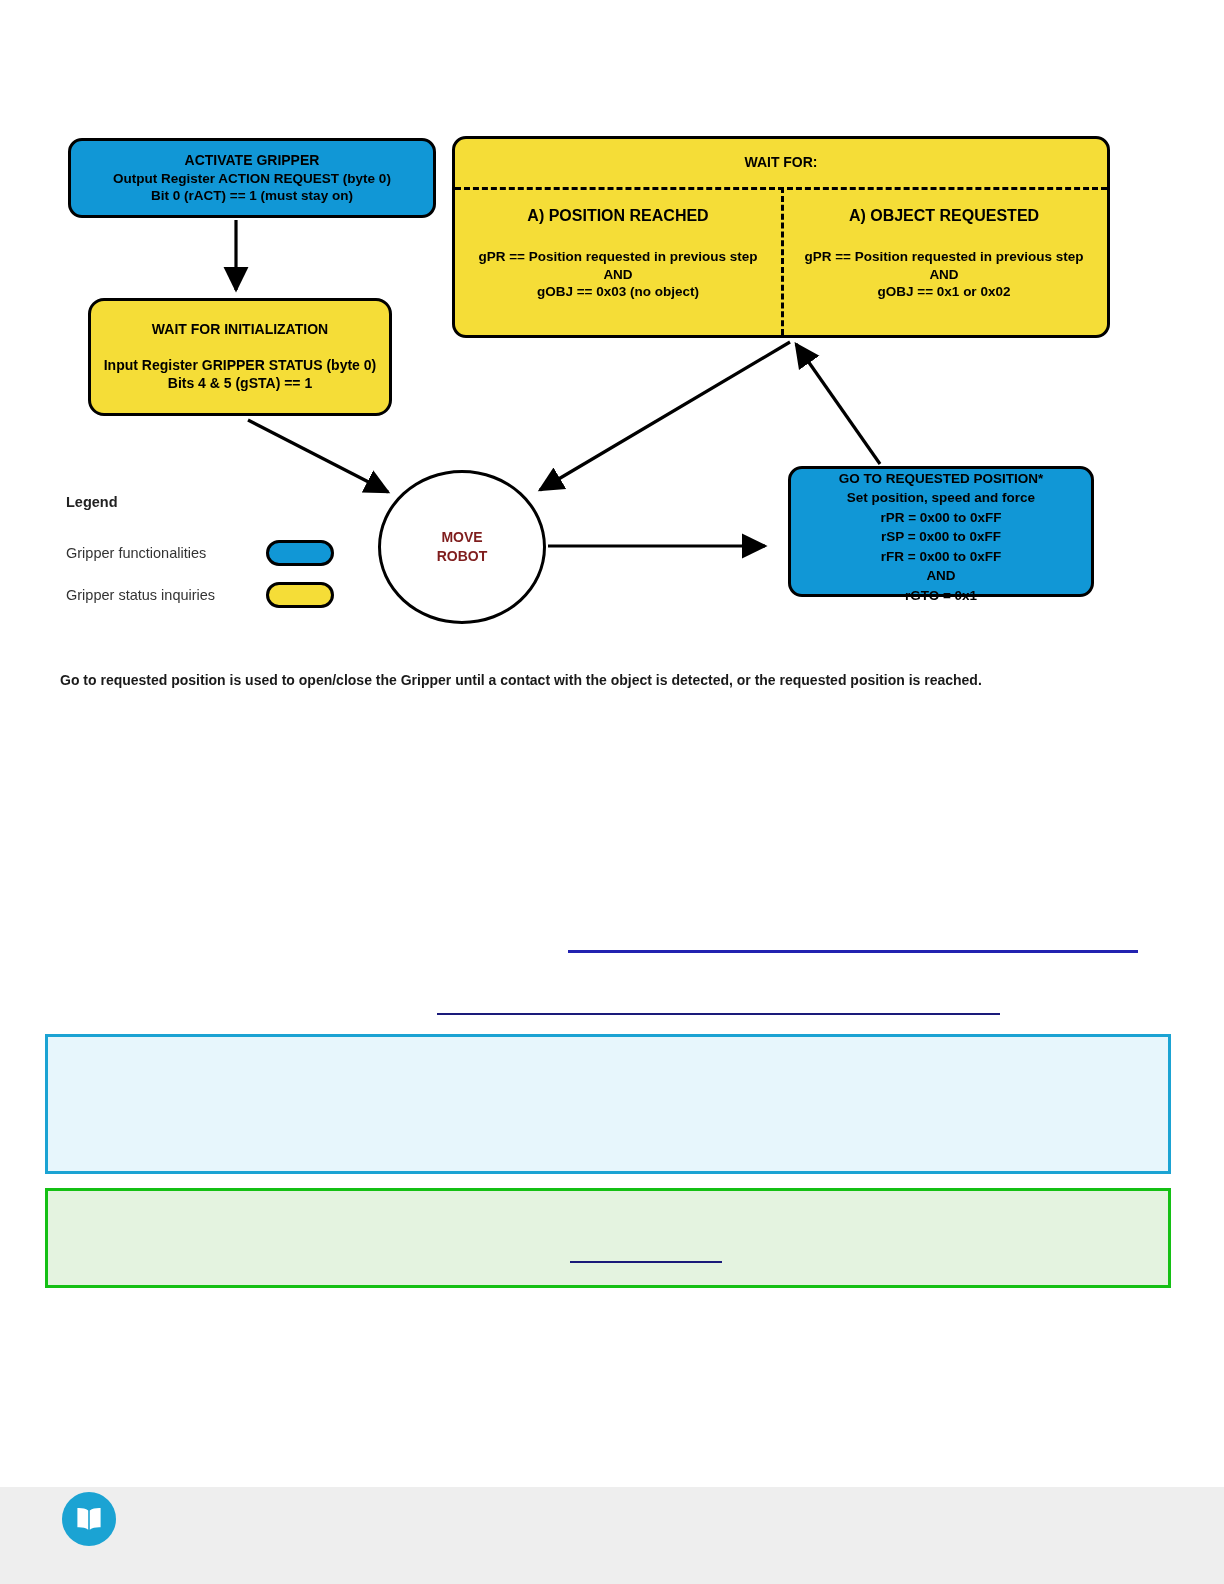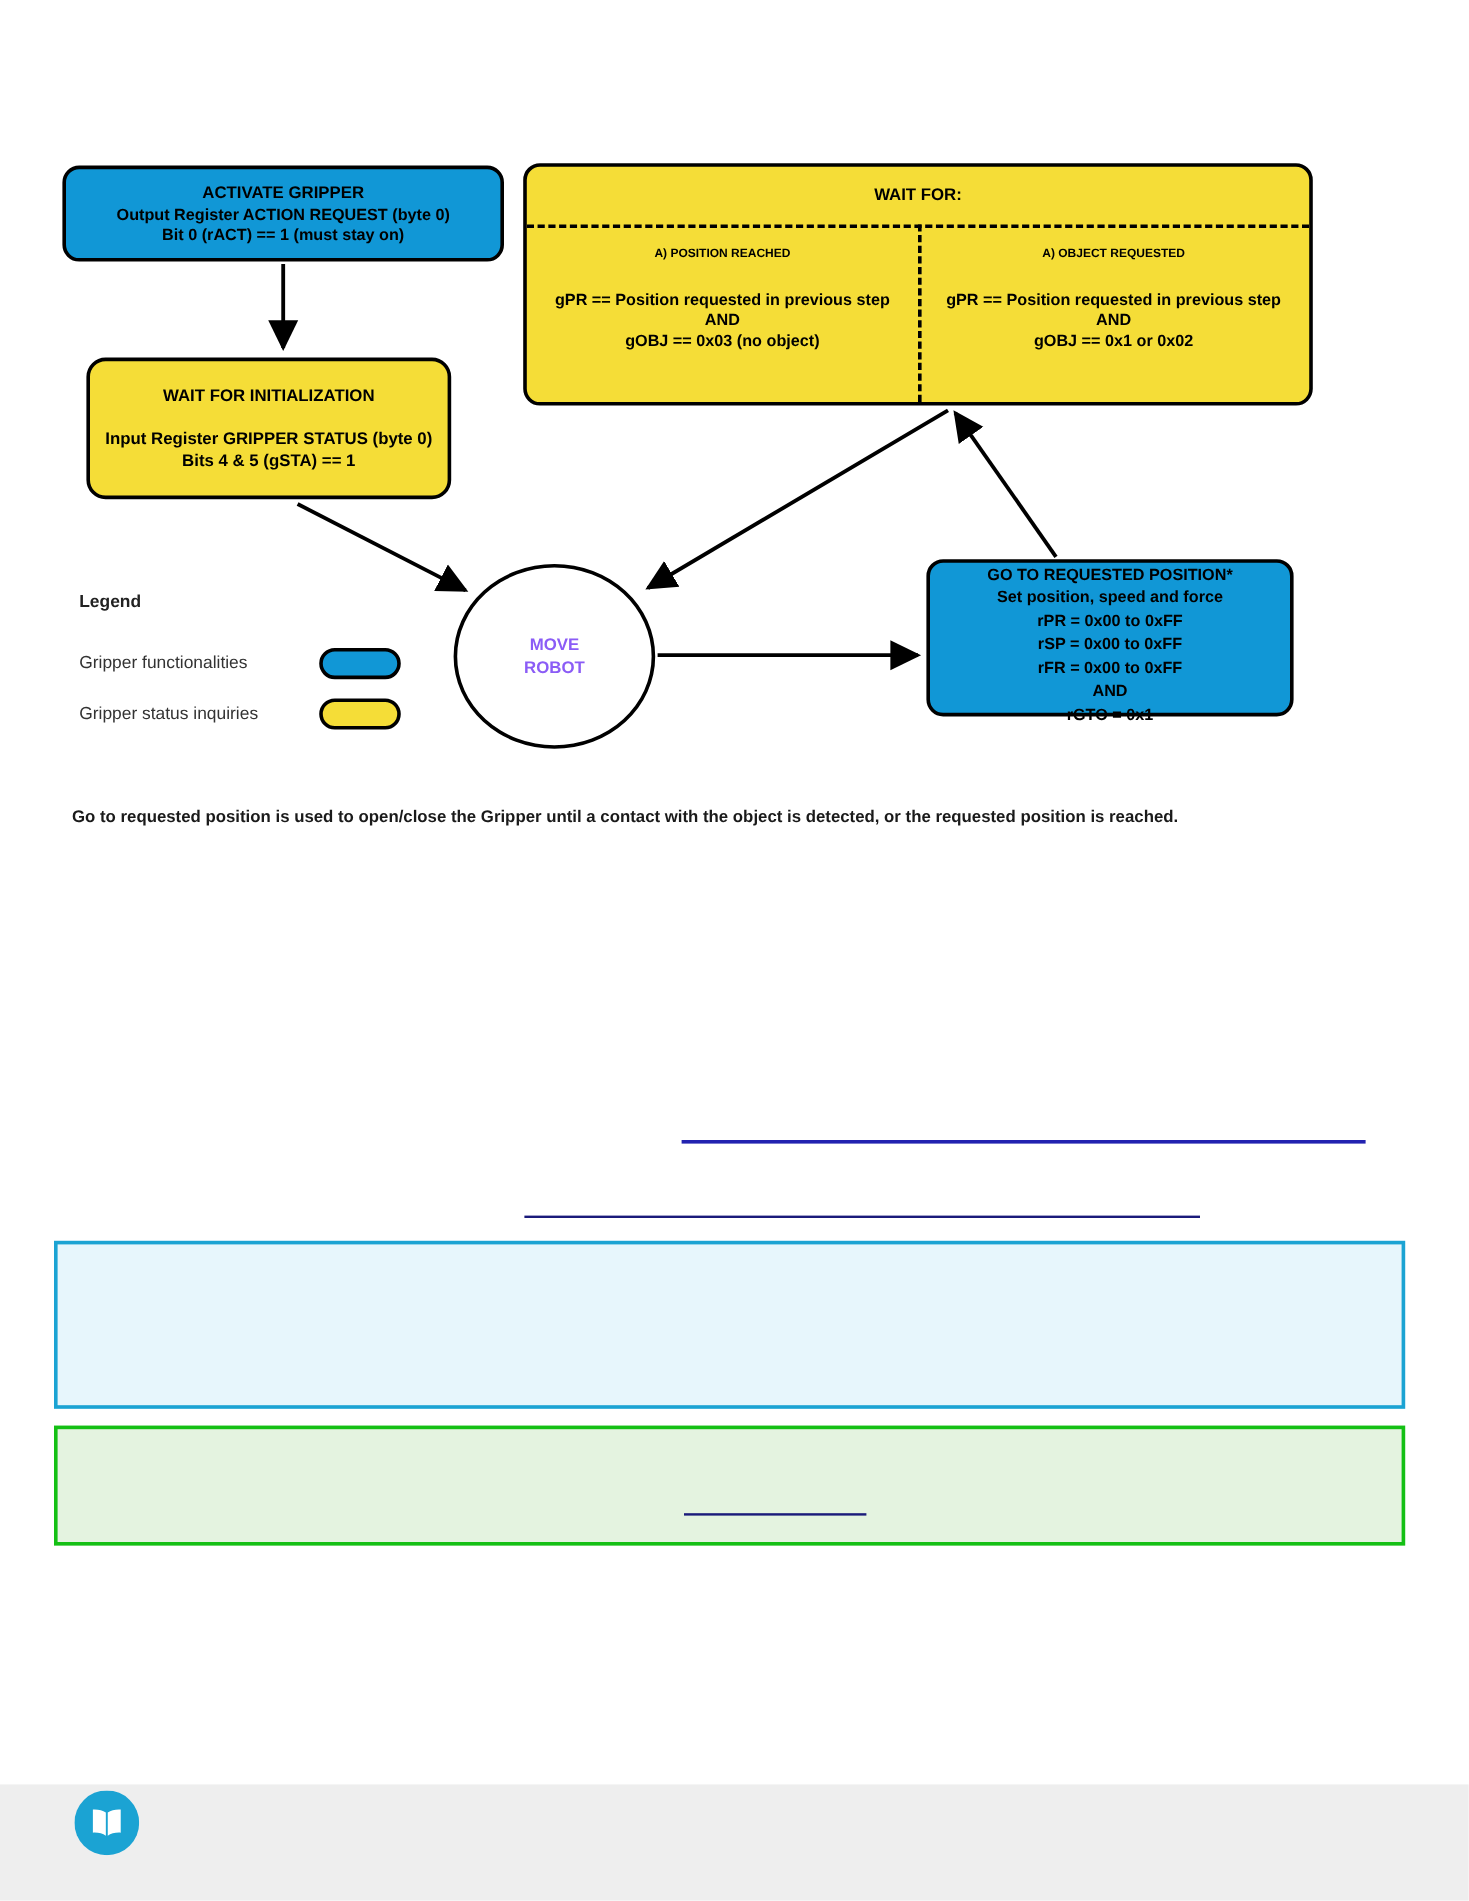--- a/index.html
+++ b/index.html
@@ -37,20 +37,21 @@
     border: 3px solid #000000;
     border-radius: 16px;
     display: flex;
     flex-direction: column;
     align-items: center;
     justify-content: center;
     color: #000000;
     font-weight: bold;
     text-align: center;
     line-height: 1.28;
+    margin-left: 16px;
   }
   .node.blue { background: #1197d6; }
   .node.yellow { background: #f5dd37; }
 
   .node .ln { display: block; white-space: nowrap; }
 
   
   #node-activate {
     left: 52px; top: 138px;
     width: 368px; height: 80px;
@@ -97,21 +98,21 @@
     display: flex;
   }
   #node-waitfor .wf-col {
     flex: 1 1 50%;
     display: flex;
     flex-direction: column;
     align-items: center;
     padding-top: 16px;
     font-size: 13.5px;
   }
-  #node-waitfor .wf-col .sub-title { margin-bottom: 22px; font-size: 10px; }
+  #node-waitfor .wf-col .sub-title { margin-bottom: 22px; font-size: 16px; }
   #node-waitfor .wf-divider-v {
     position: absolute;
     left: 50%;
     top: 48px;
     bottom: 0;
     width: 0;
     border-left: 3px dashed #000000;
   }
 
   
@@ -132,21 +133,21 @@
     box-sizing: border-box;
     border: 3px solid #000000;
     border-radius: 50%;
     background: #ffffff;
     display: flex;
     flex-direction: column;
     align-items: center;
     justify-content: center;
     font-size: 14px;
     font-weight: bold;
-    color: #8b5cf6;
+    color: #7f1d1d;
     text-align: center;
     line-height: 1.35;
   }
 
   
   #legend {
     position: absolute;
     left: 66px; top: 494px;
     width: 300px;
   }

